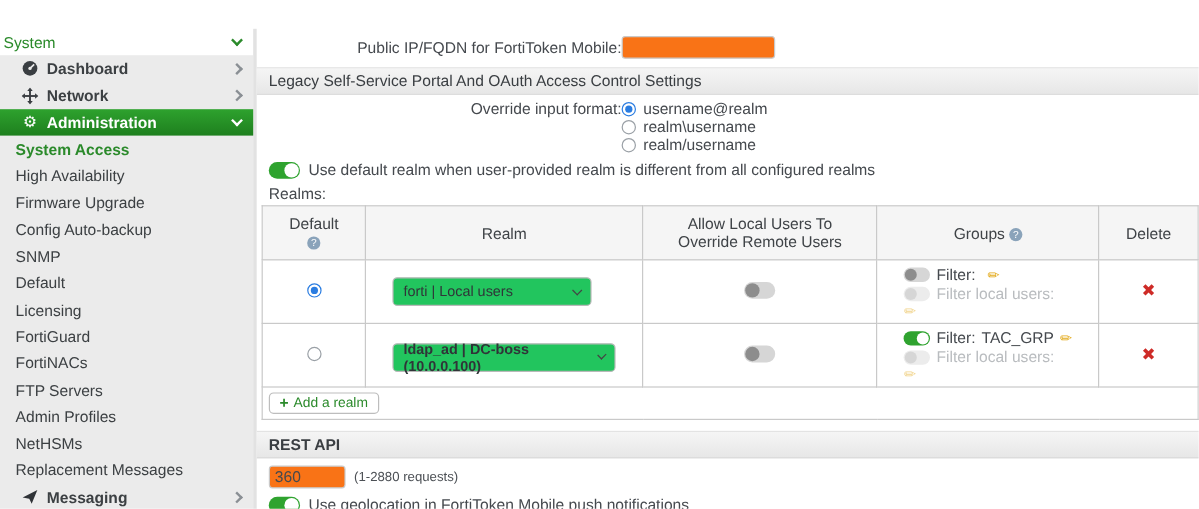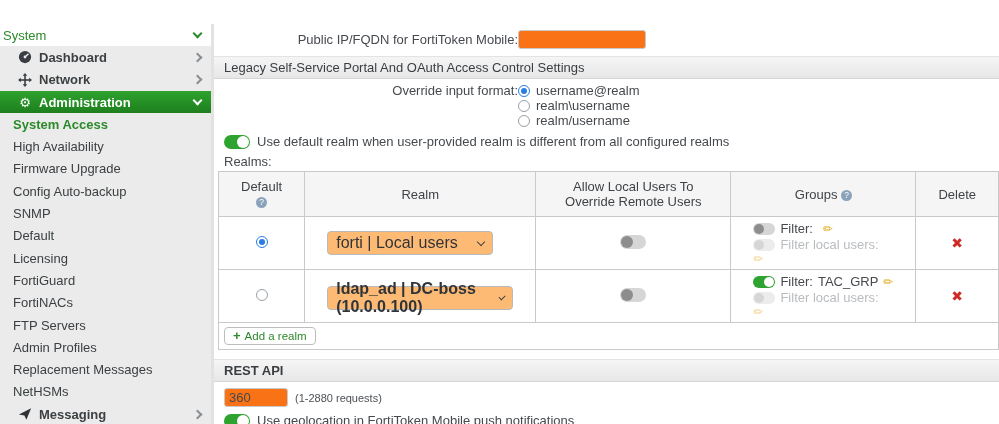--- a/index.html
+++ b/index.html
@@ -57,21 +57,21 @@
 
   
   table.realms{border-collapse:collapse;margin:2px 0 0 4px;table-layout:fixed;}
   table.realms th,table.realms td{border:1px solid #c9c9c9;padding:2px 22px;box-sizing:border-box;}
   table.realms th{background:#f5f5f5;font-weight:normal;color:#3f4347;text-align:center;}
   .col-def{width:60px;}.col-realm{width:182px;}.col-allow{width:252px;}.col-grp{width:125px;}.col-del{width:50px;}
   tr.hdr{height:45px;}
   tr.body-r{height:53px;}
   td.c{text-align:center;}
   .selectbox{display:inline-flex;align-items:center;justify-content:space-between;border:1px solid #b9b9b9;border-radius:4px;
-    background:#fdba74;height:24px;padding:0 8px;box-sizing:border-box;font-size:16px;color:#303438;}
+    background:#22c55e;height:24px;padding:0 8px;box-sizing:border-box;font-size:12px;color:#303438;}
   .selectbox .sc{width:5px;height:5px;border-right:1.6px solid #444;border-bottom:1.6px solid #444;transform:rotate(45deg);margin-left:8px;margin-top:-3px;}
   .gline{display:flex;align-items:center;gap:5px;line-height:16px;}
   .dimtxt{color:#b9bcbf;}
   .pencil{color:#e3aa1c;font-family:"DejaVu Sans",sans-serif;font-size:12px;line-height:12px;}
   .pencil.dim{opacity:.5;}
   .delx{color:#ce2b27;font-family:"DejaVu Sans",sans-serif;font-weight:bold;font-size:14px;cursor:pointer;}
   .info{display:inline-block;width:11px;height:11px;border-radius:50%;background:#8aa3ba;color:#fff;font-size:8.5px;line-height:11px;text-align:center;vertical-align:1px;}
   tr.ftr td{padding:4px 5px;}
   .addbtn{display:inline-flex;align-items:center;gap:4px;border:1px solid #bdbdbd;border-radius:4px;background:#fff;
     color:#2b8a2b;font-size:11.5px;padding:2px 8px;cursor:pointer;font-family:"Liberation Sans",sans-serif;}
@@ -156,24 +156,24 @@
       <div class="side-row l3">
           <span>FortiNACs</span>
         </div>
       <div class="side-row l3">
           <span>FTP Servers</span>
         </div>
       <div class="side-row l3">
           <span>Admin Profiles</span>
         </div>
       <div class="side-row l3">
+          <span>NetHSMs</span>
+        </div>
+      <div class="side-row l3">
           <span>Replacement Messages</span>
-        </div>
-      <div class="side-row l3">
-          <span>NetHSMs</span>
         </div>
 
       <div class="side-row l2">
         <span class="icn">
           <svg width="14" height="14" viewBox="0 0 16 16">
               <path fill="#2f3337" d="M1 8.6 15 1.5 9.6 14.5 7.3 9.8zM7.3 9.8 15 1.5 8.9 8.2z"></path>
             </svg>
         </span>
         <span class="lbl">Messaging</span>
         <span class="chev right c-gray"></span>

